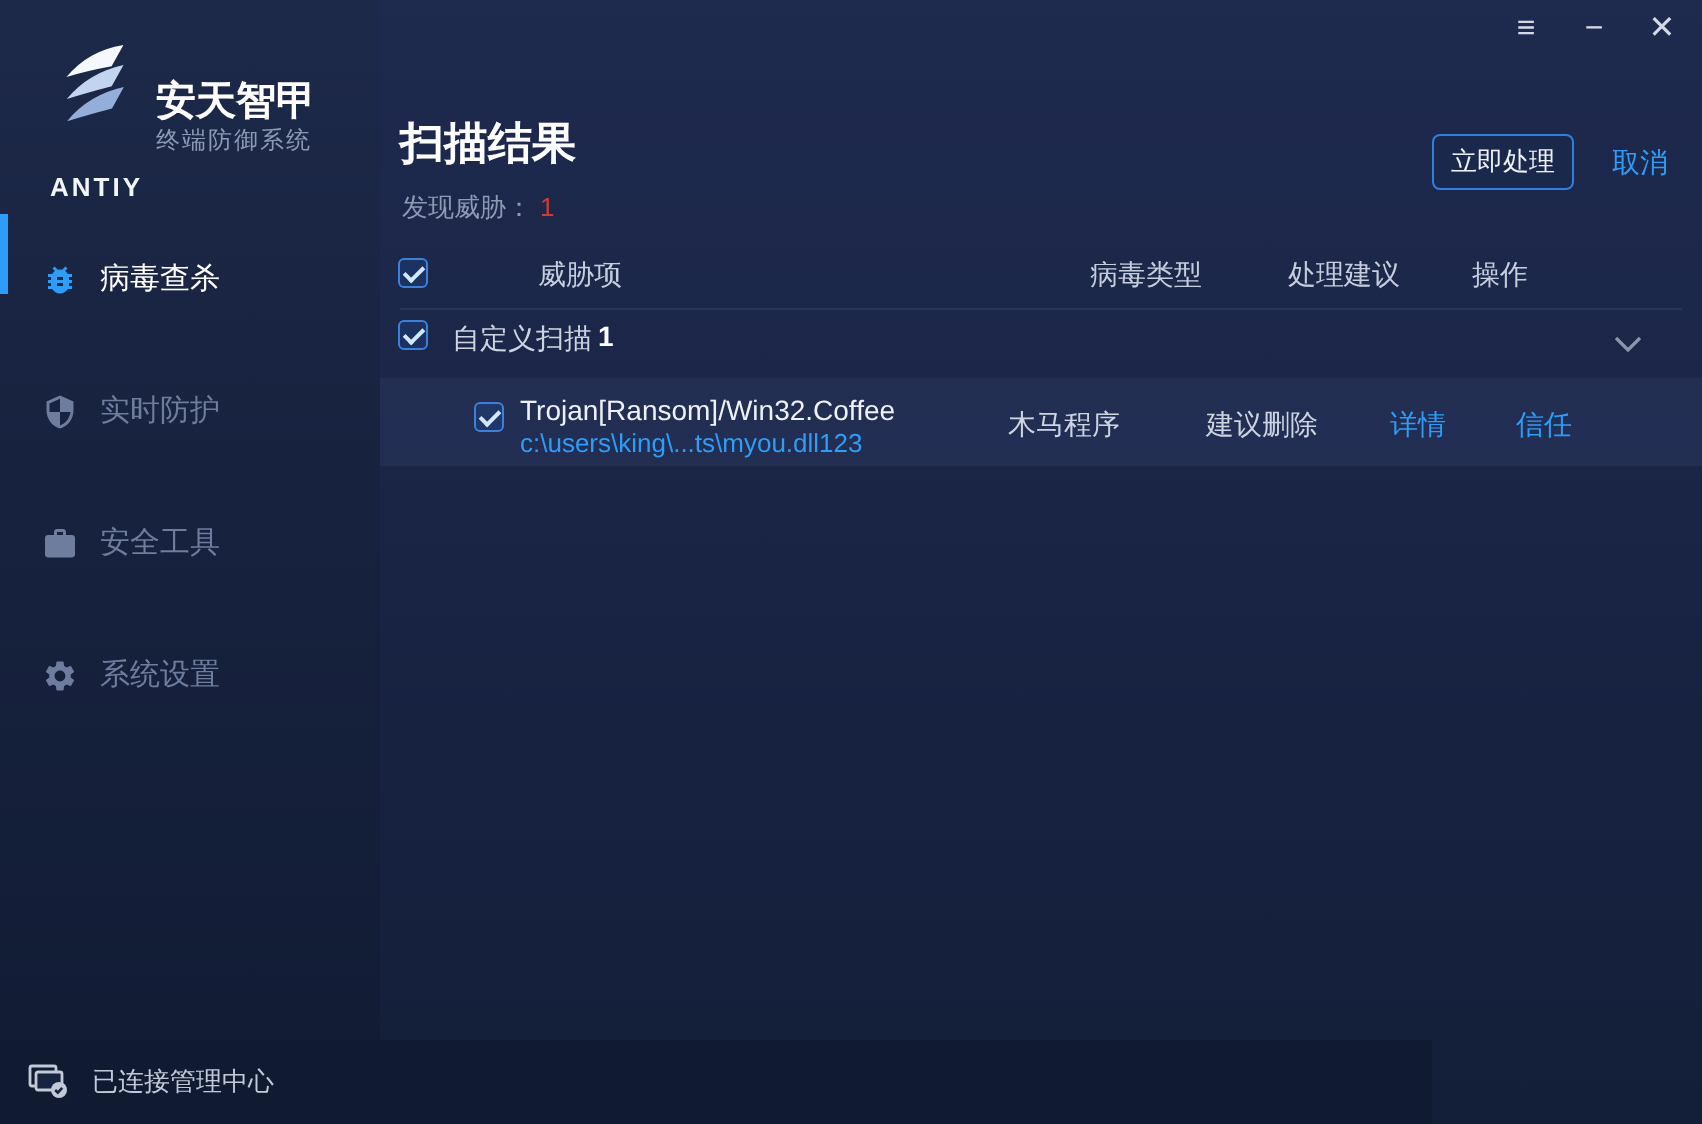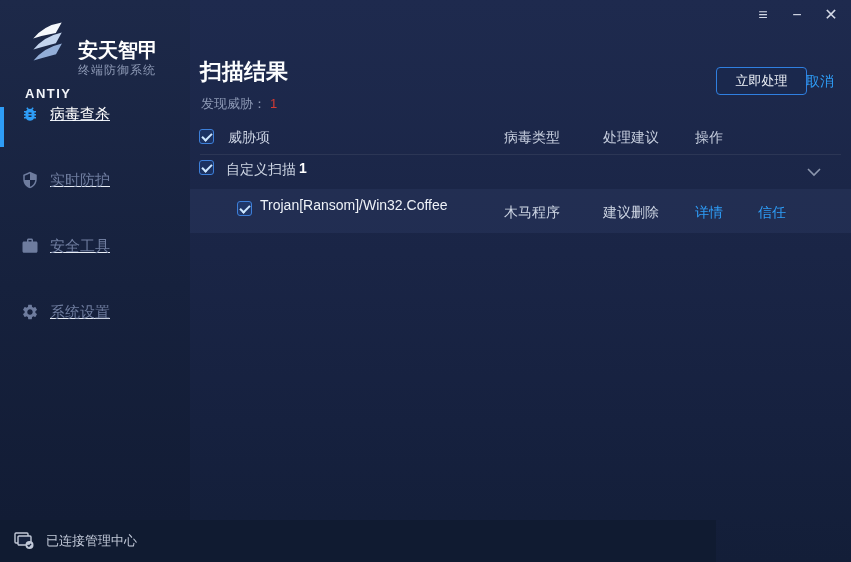--- a/index.html
+++ b/index.html
@@ -18,43 +18,43 @@
   .sidebar { position:absolute; left:0; top:0; width:190px; height:520px;
     background:linear-gradient(180deg,#1d2949 0%,#16213d 55%,#121c35 100%); }
   .brand { position:absolute; left:0; top:0; width:190px; height:95px; }
   .brand-icon { position:absolute; left:26px; top:22px; }
   .brand-antiy { position:absolute; left:25px; top:86px; font-size:13px; font-weight:bold;
     letter-spacing:1.5px; color:#f2f5fa; }
   .brand-name { position:absolute; left:78px; top:37px; font-size:20px; font-weight:bold; color:#ffffff; }
   .brand-sub { position:absolute; left:78px; top:62px; font-size:12px; color:#8d99b5; letter-spacing:1px; }
 
   .nav { position:absolute; left:0; top:105px; width:190px; }
-  .nav-item { position:relative; height:44px; margin-bottom:22px; display:flex; align-items:flex-start;text-decoration:underline; }
+  .nav-item { position:relative; height:44px; margin-bottom:22px; display:flex; align-items:flex-end; }
   .nav-item .bar { position:absolute; left:0; top:2px; width:4px; height:40px; background:transparent; }
   .nav-item.active .bar { background:#2e9df7; }
   .nav-item .nav-icon { width:18px; height:18px; margin-left:21px; }
   .nav-item .nav-label { margin-left:11px; font-size:15px; color:#6e7c9e; }
   .nav-item.active .nav-label { color:#ffffff; }
 
   
   .page-title { position:absolute; left:200px; top:57px; font-size:22px; font-weight:bold; color:#fdfeff; }
   .threat-line { position:absolute; left:201px; top:95px; font-size:13px; color:#8d99b5; }
   .threat-count { color:#d23b34; margin-left:4px; }
-  .btn-process { position:absolute; left:716px; top:67px; width:91px; height:28px;
+  .btn-process { position:absolute; left:716px; top:67px; width:71px; height:28px;
     background:rgba(20,40,80,0.25); border:1px solid #2f7fe0; border-radius:4px;
     color:#eef2f8; font-size:13px; text-align:center; line-height:26px; }
   .link-cancel { position:absolute; left:806px; top:73px; font-size:14px; color:#2e9df7; }
 
   
   .checkbox { position:absolute; width:15px; height:15px; border:1px solid #3d7fd9; border-radius:3px;
     background:rgba(30,80,160,0.28); }
   .checkbox.checked::after { content:""; position:absolute; left:2px; top:3px; width:8px; height:4px;
     border-left:2px solid #cfe8ff; border-bottom:2px solid #cfe8ff; transform:rotate(-45deg); }
 
-  .col-header { position:absolute; top:129px; font-size:14px; color:#c6cede; }
+  .col-header { position:absolute; top:129px; font-size:14px; color:#c6cede;margin-left:41px; }
   .hdr-sep { position:absolute; left:200px; top:154px; width:641px; height:1px;
     background:rgba(255,255,255,0.07); }
 
   .group-label { position:absolute; left:226px; top:161px; font-size:14px; color:#ccd4e2; }
   .group-count { position:absolute; left:299px; top:160px; font-size:14px; font-weight:bold; color:#ffffff; }
   .chevron { position:absolute; left:806px; top:167px; width:16px; height:10px; }
 
   .row-highlight { position:absolute; left:190px; top:189px; width:661px; height:44px;
     background:rgba(125,160,230,0.07); }
   .threat-name { position:absolute; left:260px; top:197px; font-size:14px; color:#eef2f8; }
@@ -149,20 +149,21 @@
   <div class="checkbox checked" style="left:199px; top:160px;"></div>
   <div class="group-label">自定义扫描</div>
   <div class="group-count">1</div>
   <svg class="chevron" viewBox="0 0 16 10">
     <path d="M2 2 L8 8 L14 2" fill="none" stroke="#8b96ad" stroke-width="1.6"></path>
   </svg>
 
   <div class="row-highlight"></div>
   <div class="checkbox checked" style="left:237px; top:201px;"></div>
   <div class="threat-name">Trojan[Ransom]/Win32.Coffee</div>
+  <div class="threat-path">c:\users\king\...ts\myou.dll123</div>
   <div class="cell x-virus">木马程序</div>
   <div class="cell x-sugg">建议删除</div>
   <div class="cell-link x-op">详情</div>
   <div class="cell-link x-trust">信任</div>
 
   <div class="statusbar">
     <svg class="status-icon" width="22" height="18" viewBox="0 0 22 18">
       <rect x="1" y="1" width="13" height="10" rx="1" fill="none" stroke="#c2c9d8" stroke-width="1.4"></rect>
       <rect x="4" y="4" width="13" height="9" rx="1" fill="#17233f" stroke="#c2c9d8" stroke-width="1.4"></rect>
       <circle cx="15.5" cy="13" r="4" fill="#c2c9d8"></circle>

